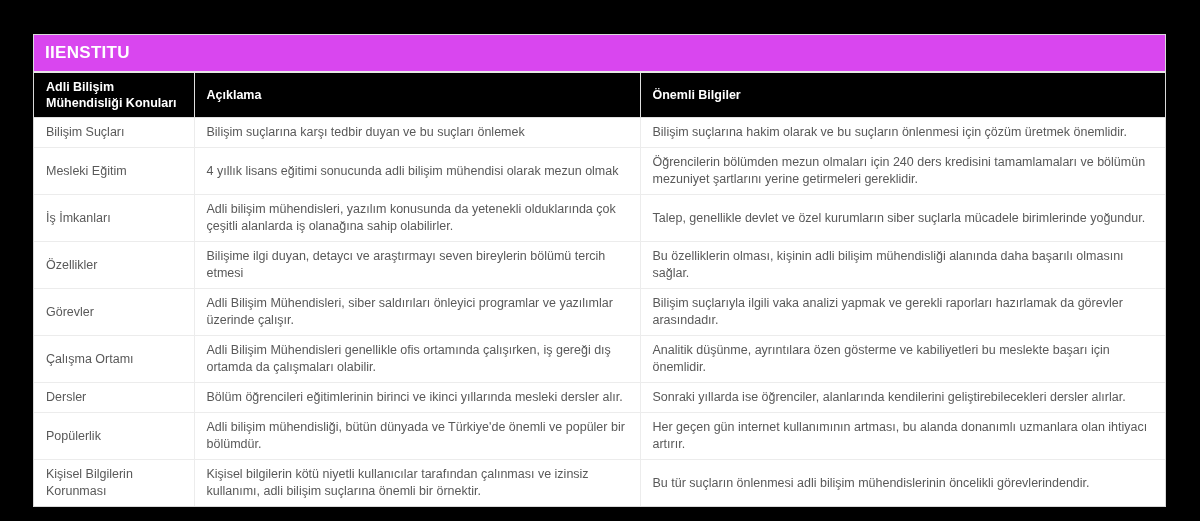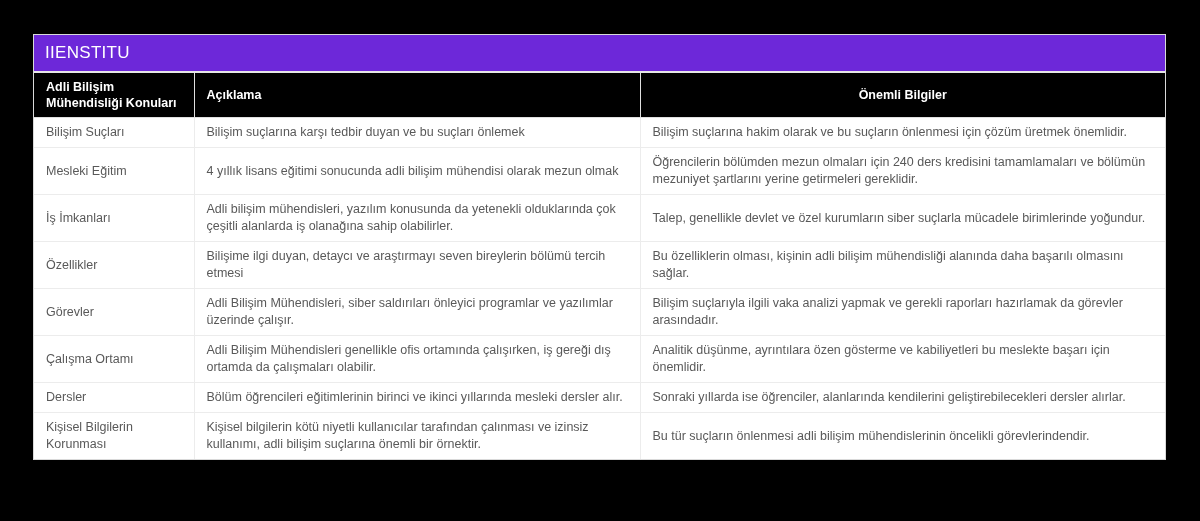--- a/index.html
+++ b/index.html
@@ -14,23 +14,23 @@
   .table-wrap {
     position: absolute;
     left: 33px;
     top: 34px;
     width: 1133px;
     background: #ffffff;
     border: 1px solid #d9d9d9;
     box-sizing: border-box;
   }
   .brand-bar {
-    background: #6d28d9;
+    background: #d946ef;
     color: #ffffff;
-    font-weight: normal;
+    font-weight: bold;
     font-size: 17px;
     letter-spacing: 0.3px;
     padding: 8px 11px;
     border-bottom: 2px solid #e6e6e6;
   }
   table {
     width: 100%;
     border-collapse: collapse;
     table-layout: fixed;
     font-size: 12.5px;
@@ -42,21 +42,21 @@
     background: #000000;
     color: #ffffff;
     font-weight: bold;
     text-align: left;
     vertical-align: middle;
     padding: 6px 12px;
     line-height: 16px;
     border-right: 1px solid #e0e0e0;
     border-bottom: 1px solid #e0e0e0;
   }
-  thead th:last-child { border-right: none; text-align: center; }
+  thead th:last-child { border-right: none; }
   tbody td {
     background: #ffffff;
     color: #595959;
     vertical-align: middle;
     padding: 6px 12px;
     line-height: 17px;
     border-right: 1px solid #ececec;
     border-bottom: 1px solid #ececec;
   }
   tbody td:last-child { border-right: none; }
@@ -110,19 +110,24 @@
           <td>Çalışma Ortamı</td>
           <td>Adli Bilişim Mühendisleri genellikle ofis ortamında çalışırken, iş gereği dış ortamda da çalışmaları olabilir.</td>
           <td>Analitik düşünme, ayrıntılara özen gösterme ve kabiliyetleri bu meslekte başarı için önemlidir.</td>
         </tr>
         <tr>
           <td>Dersler</td>
           <td>Bölüm öğrencileri eğitimlerinin birinci ve ikinci yıllarında mesleki dersler alır.</td>
           <td>Sonraki yıllarda ise öğrenciler, alanlarında kendilerini geliştirebilecekleri dersler alırlar.</td>
         </tr>
         <tr>
+          <td>Popülerlik</td>
+          <td>Adli bilişim mühendisliği, bütün dünyada ve Türkiye'de önemli ve popüler bir bölümdür.</td>
+          <td>Her geçen gün internet kullanımının artması, bu alanda donanımlı uzmanlara olan ihtiyacı artırır.</td>
+        </tr>
+        <tr>
           <td>Kişisel Bilgilerin Korunması</td>
           <td>Kişisel bilgilerin kötü niyetli kullanıcılar tarafından çalınması ve izinsiz kullanımı, adli bilişim suçlarına önemli bir örnektir.</td>
           <td>Bu tür suçların önlenmesi adli bilişim mühendislerinin öncelikli görevlerindendir.</td>
         </tr>
       </tbody>
   </table>
 </div>
 
 </body></html>

